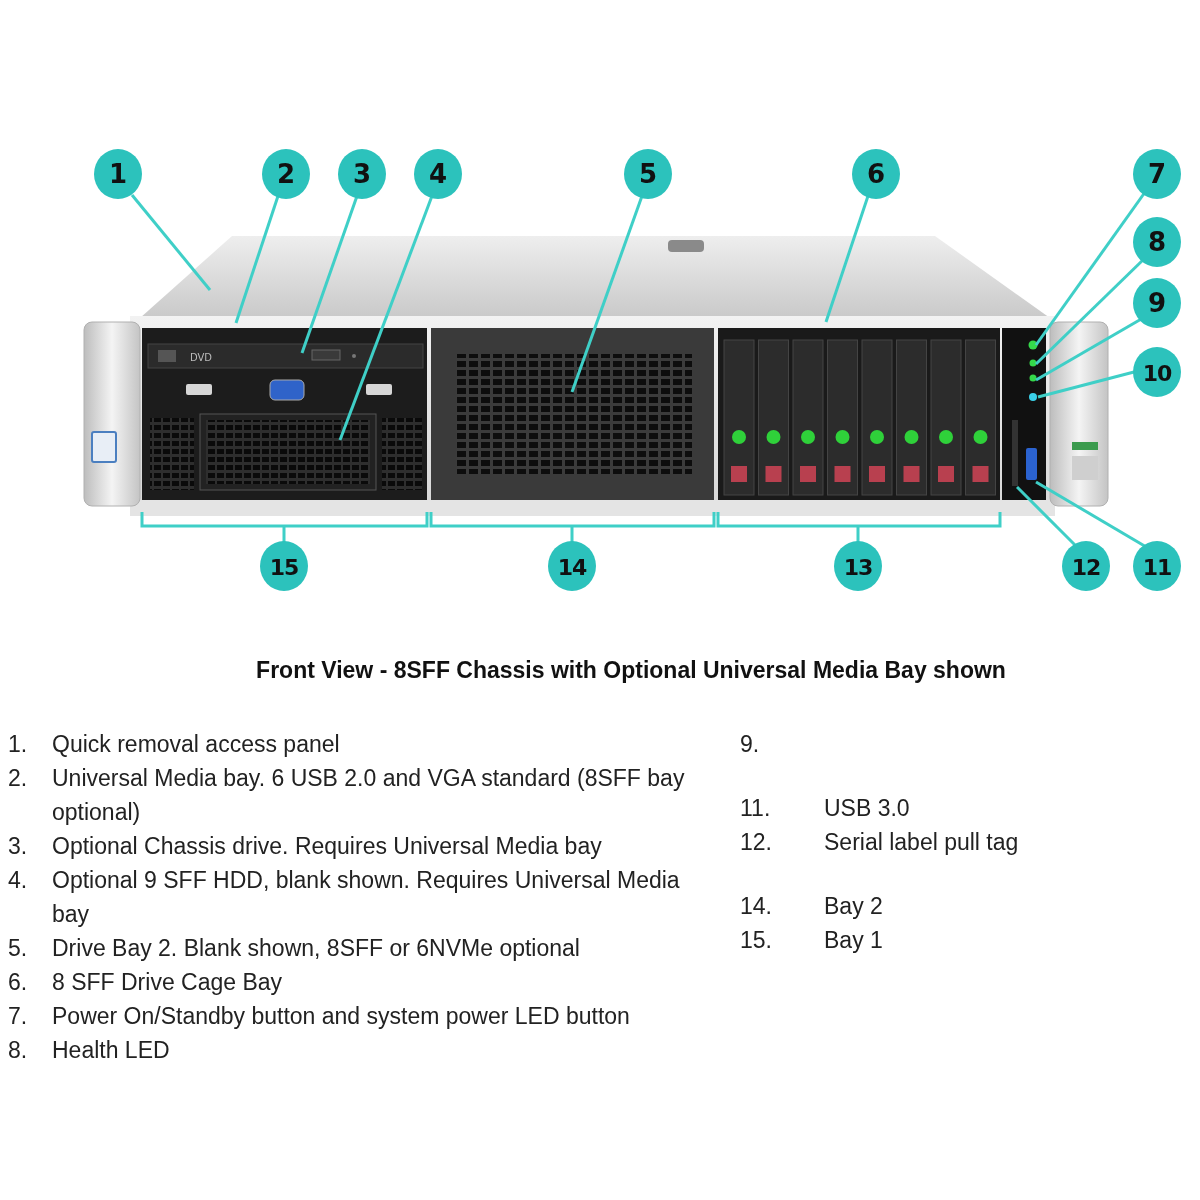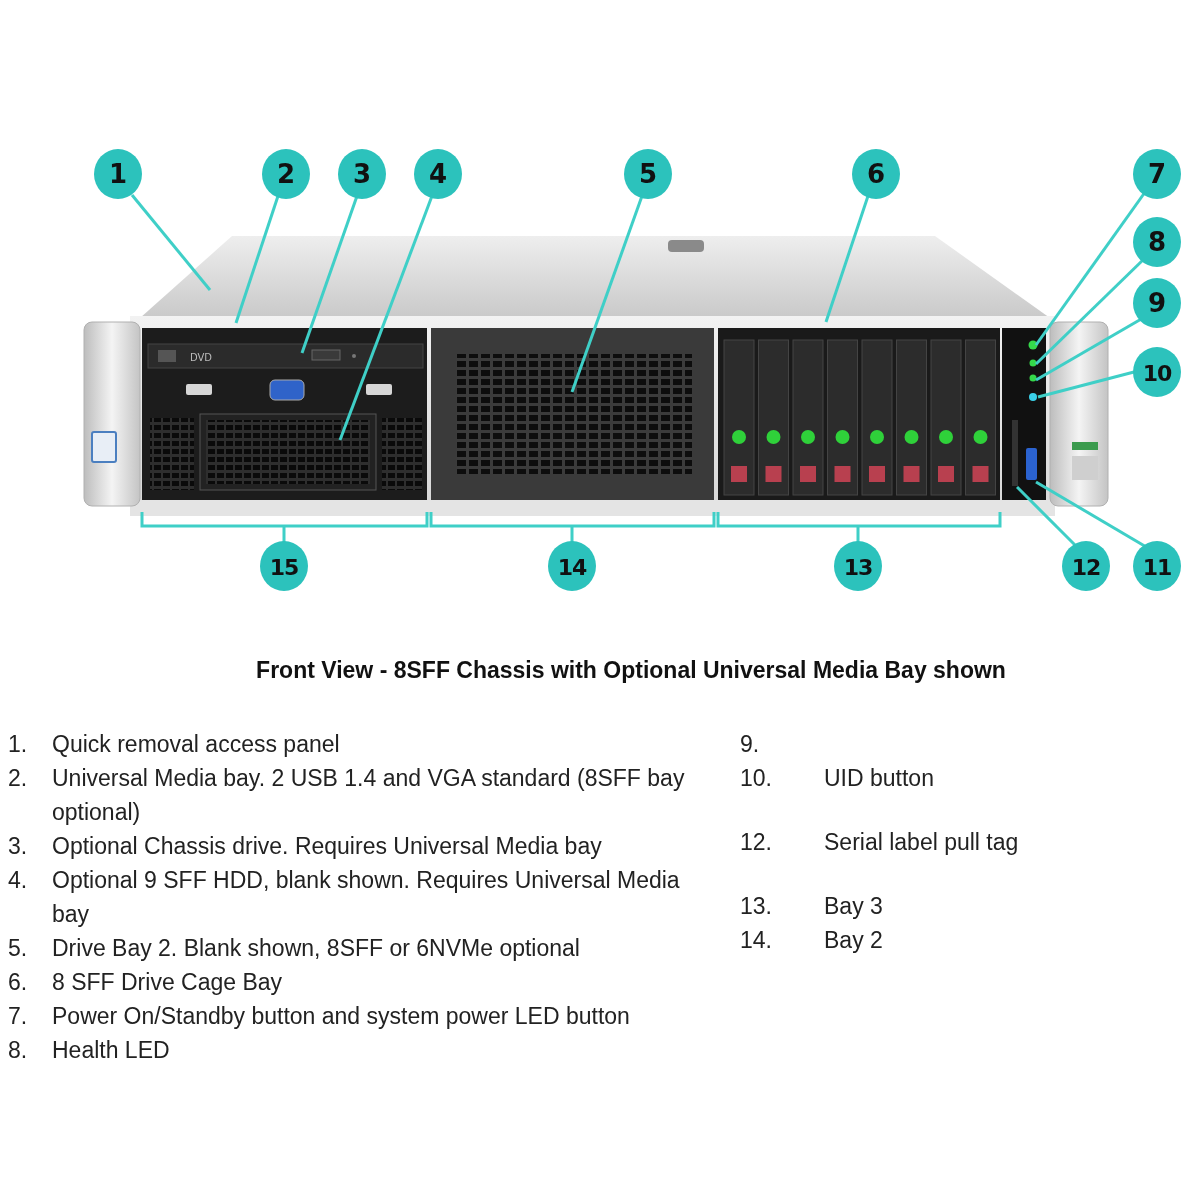--- a/index.html
+++ b/index.html
@@ -224,21 +224,21 @@
 
 <div id="caption">Front View - 8SFF Chassis with Optional Universal Media Bay shown</div>
 
 <div class="legend legend-left" id="legend-left">
     <div class="li">
       <span class="n">1.</span>
       <span class="t">Quick removal access panel</span>
     </div>
     <div class="li">
       <span class="n">2.</span>
-      <span class="t">Universal Media bay. 2 USB 1.4 and VGA standard (8SFF bay optional)</span>
+      <span class="t">Universal Media bay. 6 USB 2.0 and VGA standard (8SFF bay optional)</span>
     </div>
     <div class="li">
       <span class="n">3.</span>
       <span class="t">Optional Chassis drive. Requires Universal Media bay</span>
     </div>
     <div class="li">
       <span class="n">4.</span>
       <span class="t">Optional 9 SFF HDD, blank shown. Requires Universal Media bay</span>
     </div>
     <div class="li">
@@ -255,31 +255,31 @@
     </div>
     <div class="li">
       <span class="n">8.</span>
       <span class="t">Health LED</span>
     </div>
   </div>
 <div class="legend legend-right" id="legend-right">
     <div class="li">
       <span class="n">9.</span>
     </div>
-    <div class="li">
-      <span class="n">10.</span>
-      <span class="t">UID button</span>
-    </div>
     <div class="gap"></div>
+    <div class="li">
+      <span class="n">11.</span>
+      <span class="t">USB 3.0</span>
+    </div>
     <div class="li">
       <span class="n">12.</span>
       <span class="t">Serial label pull tag</span>
     </div>
     <div class="gap"></div>
     <div class="li">
-      <span class="n">13.</span>
-      <span class="t">Bay 3</span>
-    </div>
-    <div class="li">
       <span class="n">14.</span>
       <span class="t">Bay 2</span>
     </div>
+    <div class="li">
+      <span class="n">15.</span>
+      <span class="t">Bay 1</span>
+    </div>
   </div>
 
 </body></html>

